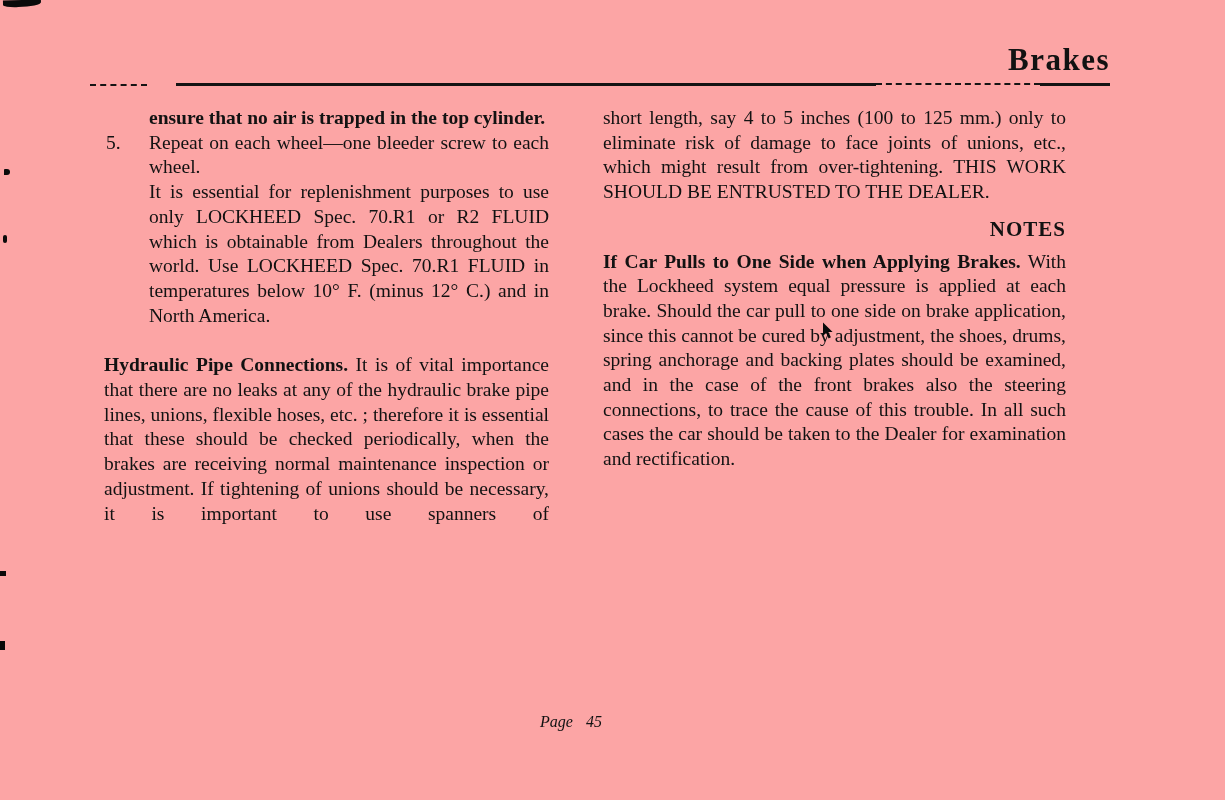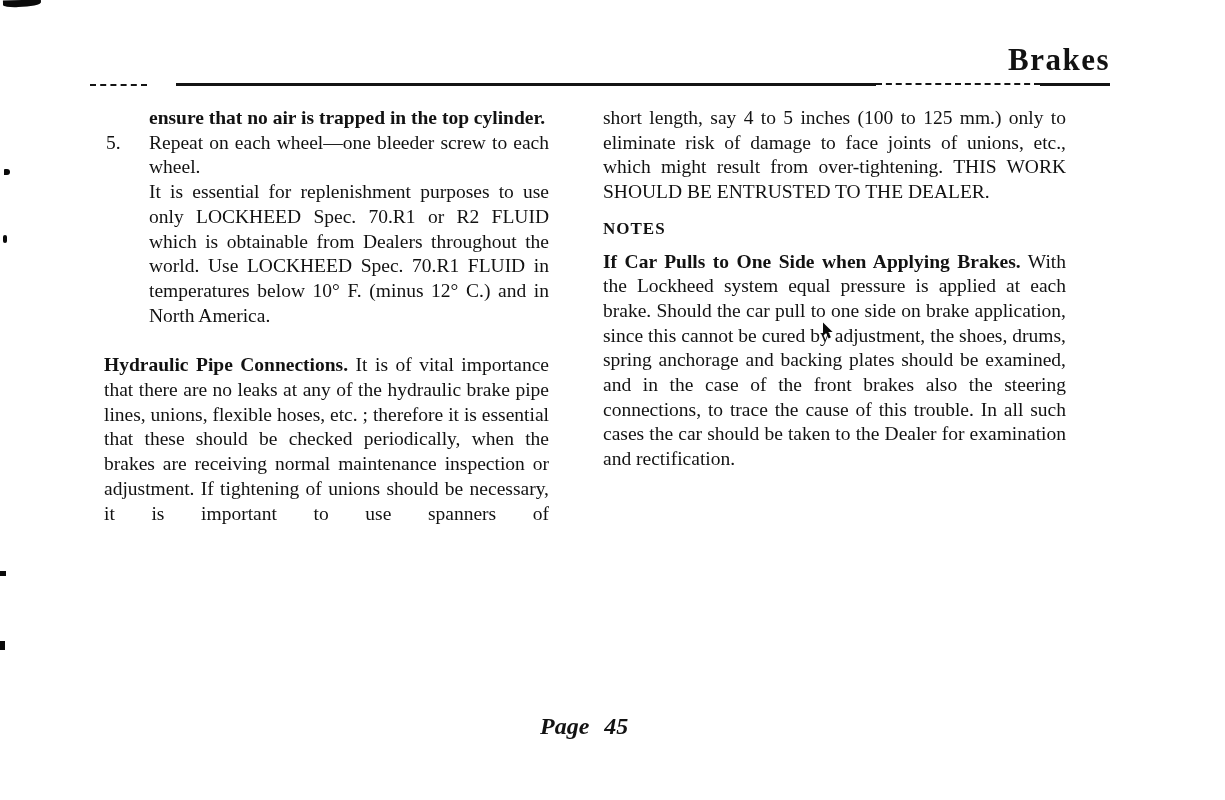--- a/index.html
+++ b/index.html
@@ -1,19 +1,19 @@
 <!DOCTYPE html>
 <html><head>
 <meta charset="utf-8">
 <style>
   html,body{margin:0;padding:0;background:#e8e8e8;}
   .page{
     position:relative;
     width:1225px;height:800px;
-    background:#ffffff;
+    background:#fca5a5;
     overflow:hidden;
     font-family:"Liberation Serif","DejaVu Serif",serif;
     color:#121212;
   }
   
   .header-title{
     position:absolute;top:42px;right:115px;
     font-size:31px;font-weight:bold;letter-spacing:1.5px;
   }
   .rule{position:absolute;background:#141414;height:2.5px;}
@@ -28,30 +28,30 @@
   .col-left{left:104px;width:445px;}
   .col-right{left:603px;width:463px;}
   .col p{margin:0;}
   b,.b{font-weight:bold;}
   .hang{padding-left:45px;}
   .num-item{position:relative;padding-left:45px;}
   .num-item .num{position:absolute;left:2px;top:0;font-weight:bold;font-weight:normal;}
   .gap-top{margin-top:25px !important;}
   .gap-top-sm{margin-top:19px !important;}
   .notes-heading{
-    text-align:left;font-weight:bold;font-size:17px;
+    text-align:right;font-weight:bold;font-size:21px;
     margin-top:12px !important;margin-bottom:8px !important;
     letter-spacing:1px;
   }
   .indent{text-indent:32px;}
   .justify-last{text-align-last:justify;}
   
   .footer{
     position:absolute;left:540px;top:713px;
-    font-style:italic;font-size:24px;word-spacing:9px;font-weight:bold;
+    font-style:italic;font-size:16px;word-spacing:9px;
   }
   
   .smudge{
     position:absolute;left:3px;top:0;width:38px;height:7px;
     background:#0a0a0a;border-radius:0 0 60% 35%;transform:rotate(-1.5deg);
   }
   .speck{position:absolute;background:#0a0a0a;}
   .speck1{left:4px;top:169px;width:6px;height:6px;border-radius:1px 3px 3px 0;}
   .speck2{left:3px;top:235px;width:4px;height:8px;border-radius:2px;}
   .speck3{left:0;top:571px;width:6px;height:5px;}

